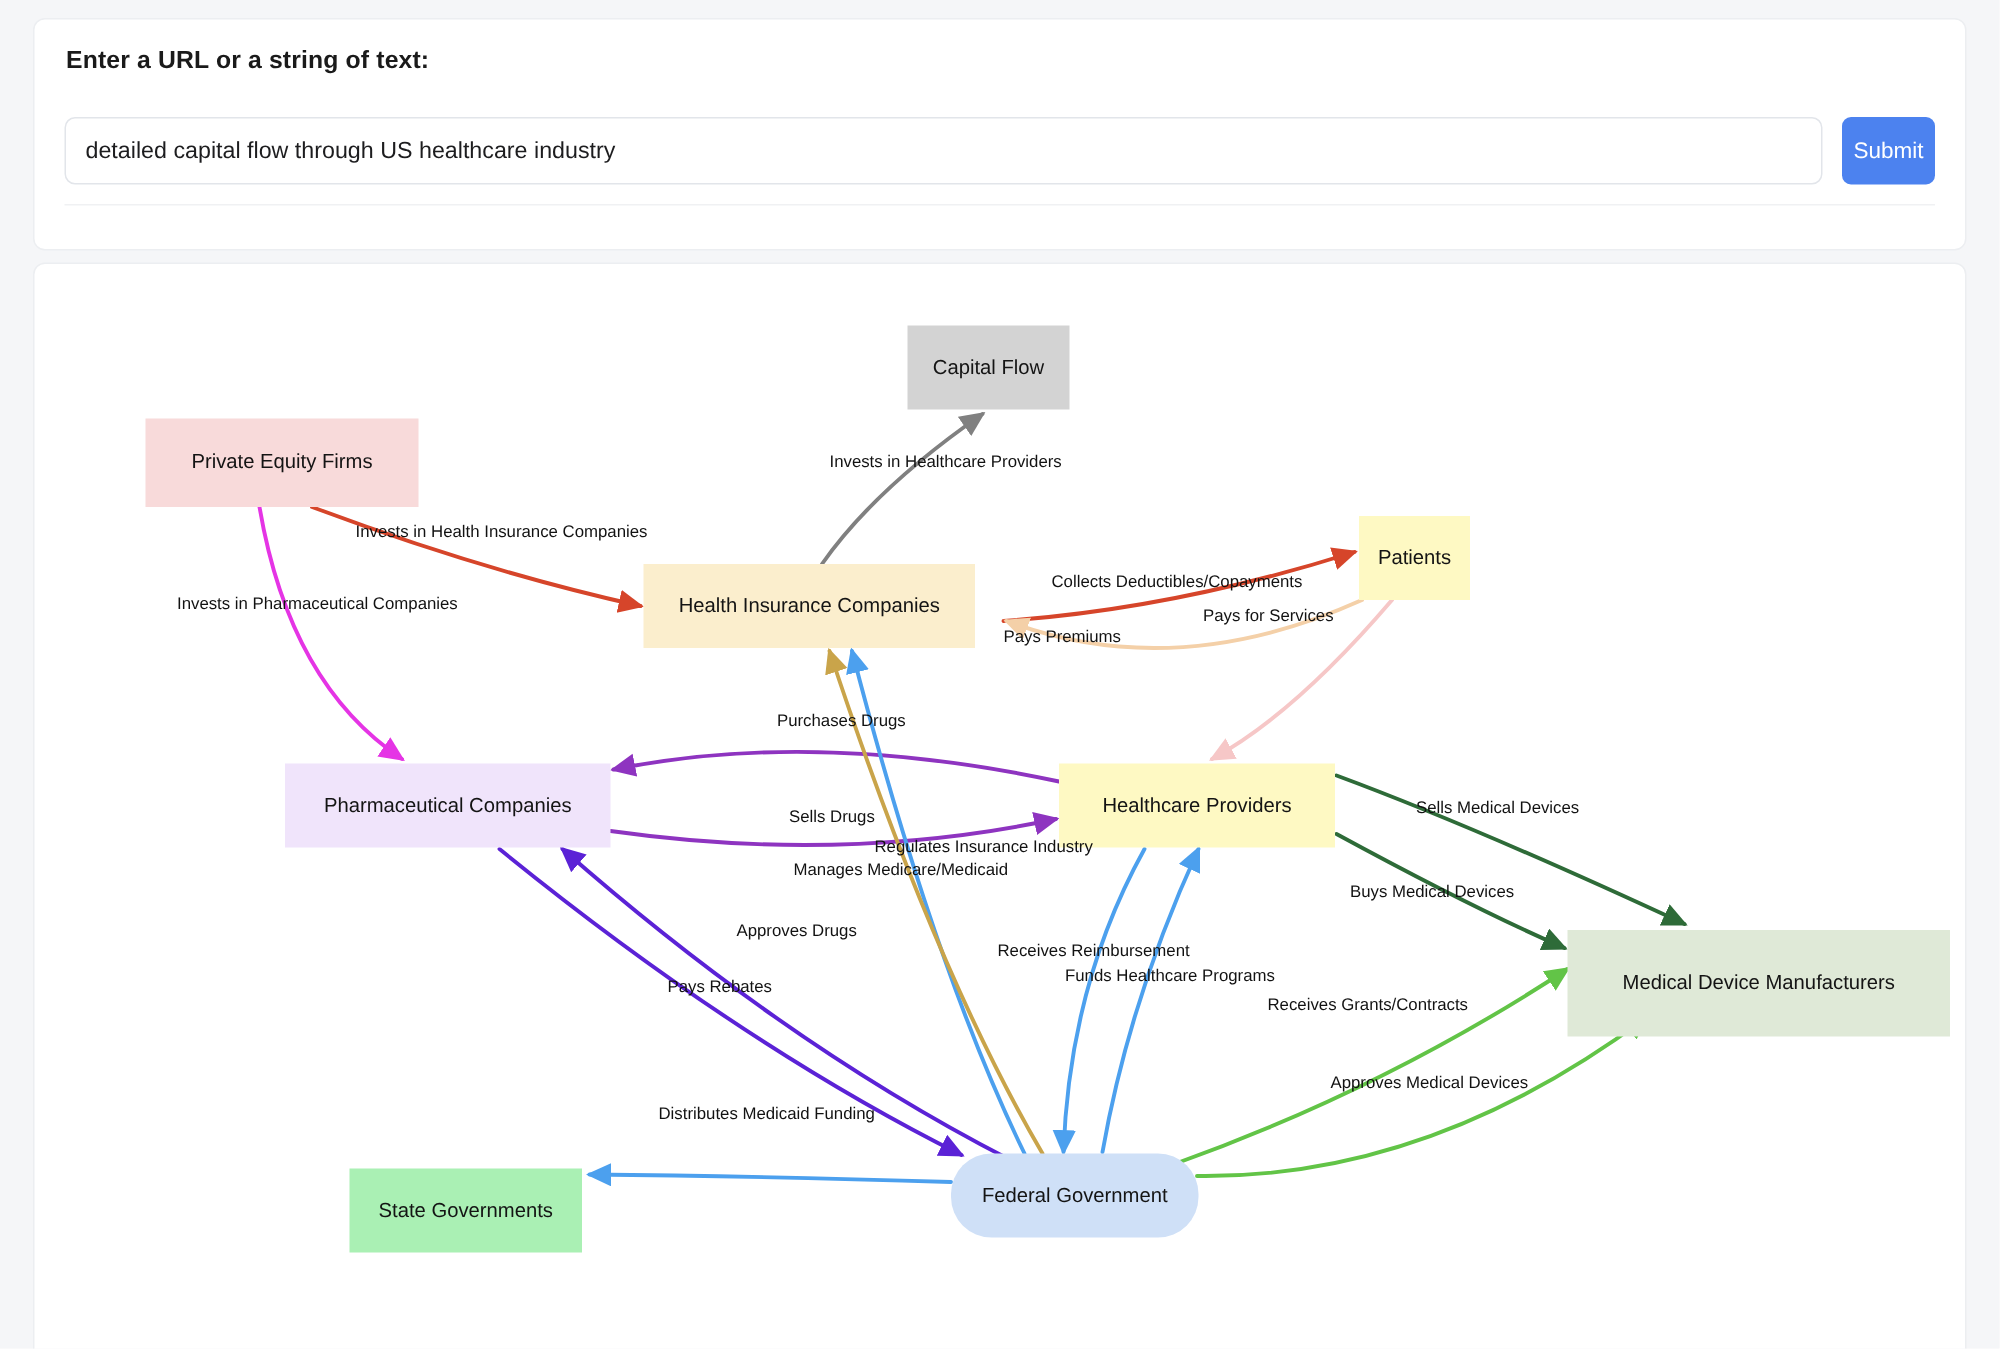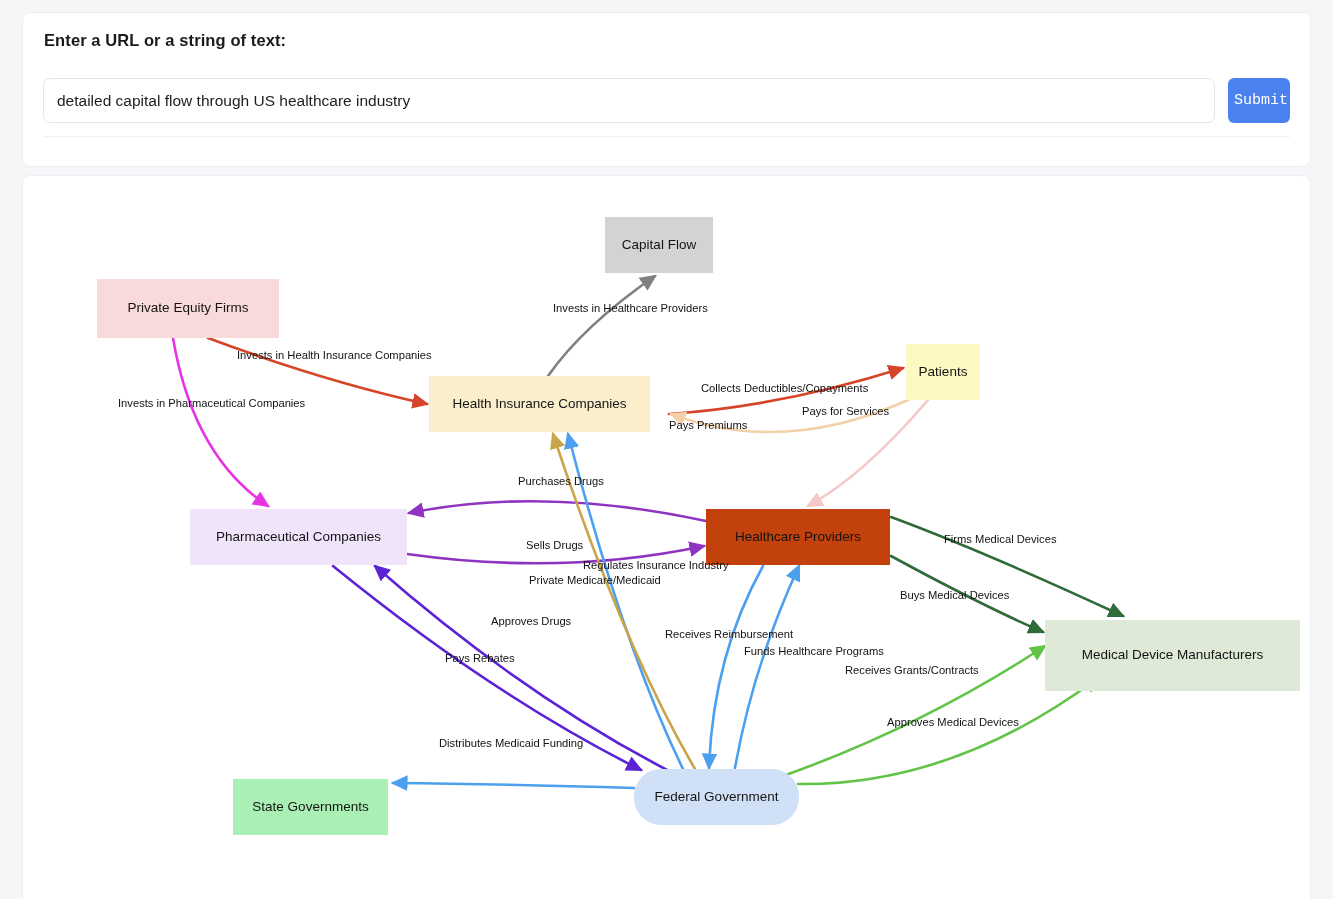--- a/index.html
+++ b/index.html
@@ -40,21 +40,21 @@
     color: #1d1d1f;
     padding: 0 13px;
     outline: none;
   }
   .submit-btn {
     width: 62px;
     border: none;
     border-radius: 6px;
     background: #4c82ef;
     color: #ffffff;
-    font-family: Liberation Mono, monospace;
+    font-family: Liberation Sans, sans-serif;
     font-size: 15px;
     cursor: pointer;
   }
   .spacer-strip {
     height: 16px;
     margin-top: 13px;
     border-top: 1px solid #f0f1f3;
   }
   .diagram-card {
     margin-top: 8px;
@@ -154,39 +154,39 @@
           <path d="M712,592 Q730,490 776,390" fill="none" stroke="#4ca0ee" stroke-width="2.6" stroke-linecap="round" marker-end="url(#ah7)"></path>
           <path d="M760,600 Q900,550 1022,470" fill="none" stroke="#62c447" stroke-width="2.6" stroke-linecap="round" marker-end="url(#ah10)"></path>
           <path d="M775,608 Q930,610 1075,502" fill="none" stroke="#62c447" stroke-width="2.6" stroke-linecap="round" marker-end="url(#ah10)"></path>
           <path d="M611,612 Q480,608 370,607" fill="none" stroke="#4ca0ee" stroke-width="2.6" stroke-linecap="round" marker-end="url(#ah7)"></path>
         </svg>
     <div class="node" style="left: 582px; top: 41px; width: 108px; height: 56px; background: rgb(211, 211, 211);">Capital Flow</div>
         <div class="node" style="left: 74px; top: 103px; width: 182px; height: 59px; background: rgb(248, 218, 218);">Private Equity Firms</div>
         <div class="node" style="left: 883px; top: 168px; width: 74px; height: 56px; background: #fef9c3;">Patients</div>
         <div class="node" style="left: 406px; top: 200px; width: 221px; height: 56px; background: rgb(251, 238, 205);">Health Insurance Companies</div>
         <div class="node" style="left: 167px; top: 333px; width: 217px; height: 56px; background: rgb(240, 228, 251);">Pharmaceutical Companies</div>
-        <div class="node" style="left: 683px; top: 333px; width: 184px; height: 56px; background: #c2410c;">Healthcare Providers</div>
+        <div class="node" style="left: 683px; top: 333px; width: 184px; height: 56px; background: #fef9c3;">Healthcare Providers</div>
         <div class="node" style="left: 1022px; top: 444px; width: 255px; height: 71px; background: rgb(223, 233, 215);">Medical Device Manufacturers</div>
         <div class="node" style="left: 210px; top: 603px; width: 155px; height: 56px; background: rgb(170, 240, 180);">State Governments</div>
         <div class="node" style="left: 611px; top: 593px; width: 165px; height: 56px; background: rgb(207, 224, 247); border-radius: 27px;">Federal Government</div>
         <div class="edge-label" style="left: 530px; top: 126px;">Invests in Healthcare Providers</div>
         <div class="edge-label" style="left: 214px; top: 173px;">Invests in Health Insurance Companies</div>
         <div class="edge-label" style="left: 95px; top: 221px;">Invests in Pharmaceutical Companies</div>
         <div class="edge-label" style="left: 678px; top: 206px;">Collects Deductibles/Copayments</div>
         <div class="edge-label" style="left: 779px; top: 229px;">Pays for Services</div>
         <div class="edge-label" style="left: 646px; top: 243px;">Pays Premiums</div>
         <div class="edge-label" style="left: 495px; top: 299px;">Purchases Drugs</div>
         <div class="edge-label" style="left: 503px; top: 363px;">Sells Drugs</div>
-        <div class="edge-label" style="left: 921px; top: 357px;">Firms Medical Devices</div>
+        <div class="edge-label" style="left: 921px; top: 357px;">Sells Medical Devices</div>
         <div class="edge-label" style="left: 877px; top: 413px;">Buys Medical Devices</div>
         <div class="edge-label" style="left: 560px; top: 383px;">Regulates Insurance Industry</div>
-        <div class="edge-label" style="left: 506px; top: 398px;">Private Medicare/Medicaid</div>
+        <div class="edge-label" style="left: 506px; top: 398px;">Manages Medicare/Medicaid</div>
         <div class="edge-label" style="left: 468px; top: 439px;">Approves Drugs</div>
         <div class="edge-label" style="left: 422px; top: 476px;">Pays Rebates</div>
         <div class="edge-label" style="left: 642px; top: 452px;">Receives Reimbursement</div>
-        <div class="edge-label" style="left: 721px; top: 469px; text-align: right;">Funds Healthcare Programs</div>
+        <div class="edge-label" style="left: 687px; top: 469px; text-align: right;">Funds Healthcare Programs</div>
         <div class="edge-label" style="left: 822px; top: 488px;">Receives Grants/Contracts</div>
         <div class="edge-label" style="left: 864px; top: 540px;">Approves Medical Devices</div>
         <div class="edge-label" style="left: 416px; top: 561px;">Distributes Medicaid Funding</div>
       </div>
   </div>
 
 </div>
 
 </body></html>

